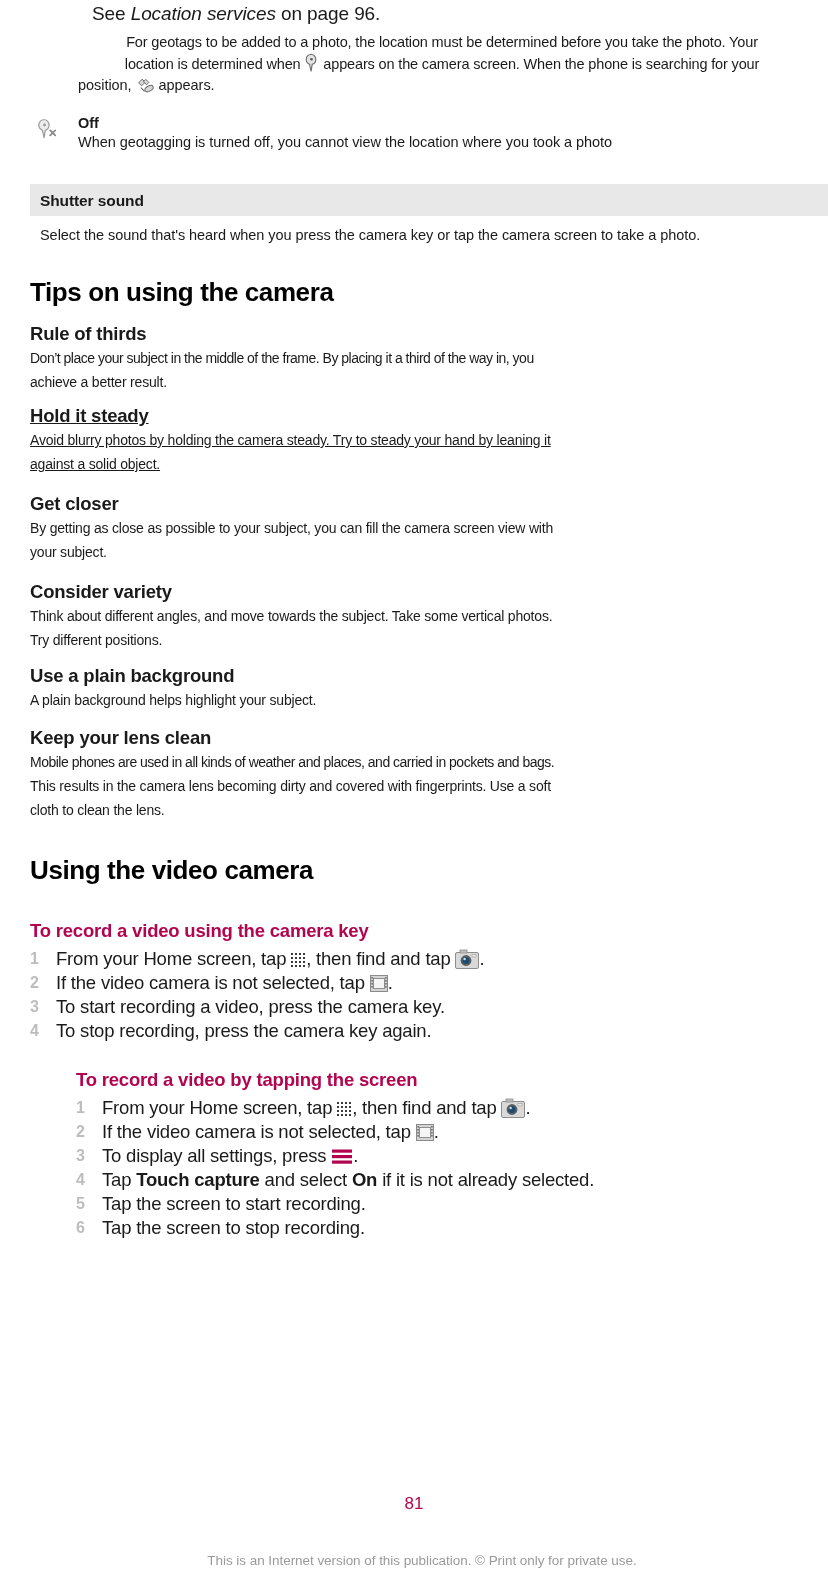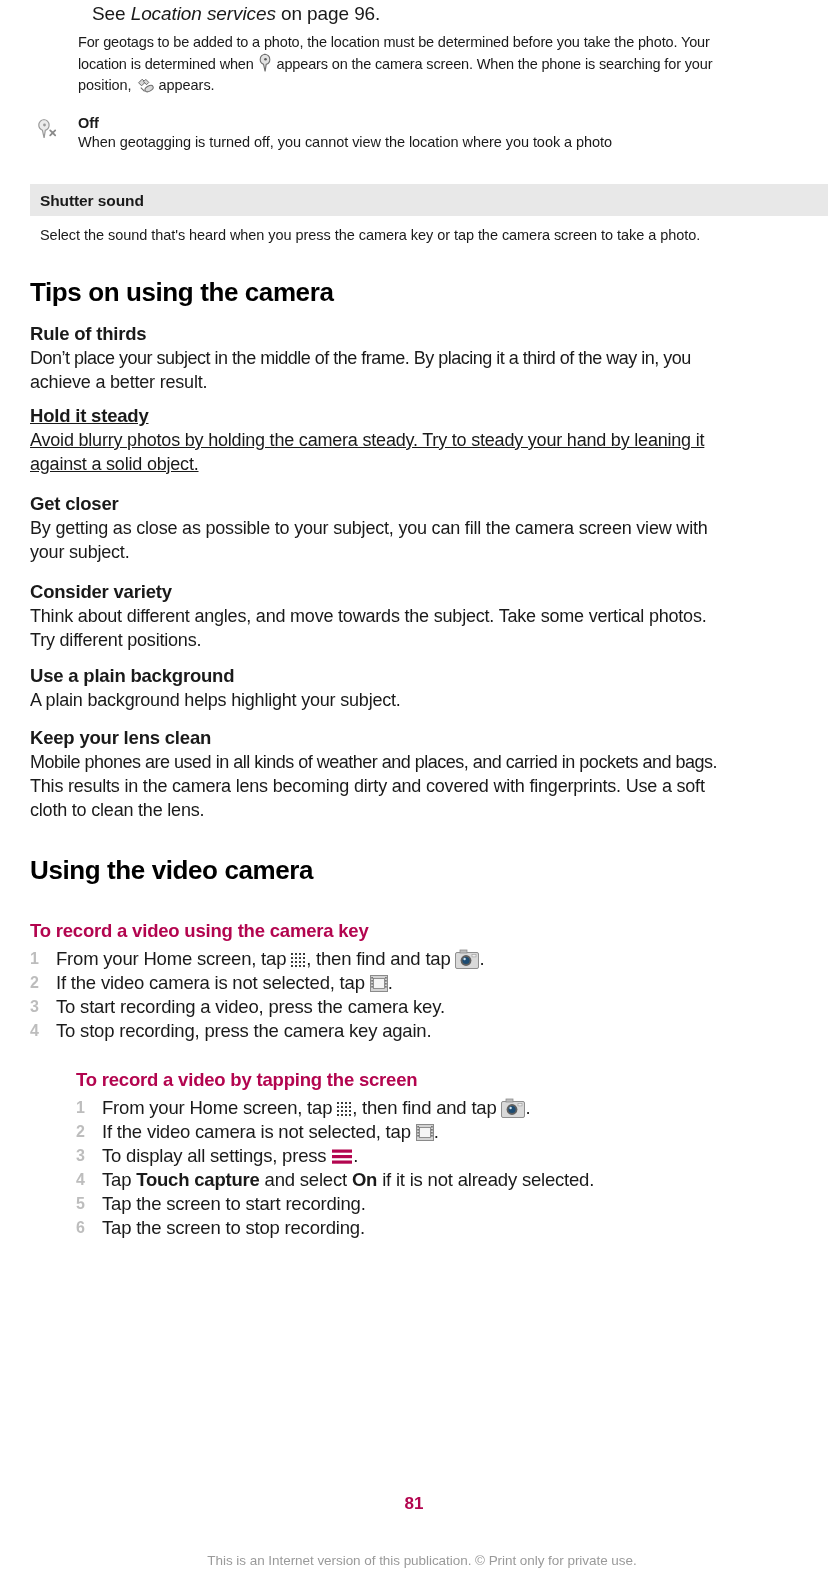--- a/index.html
+++ b/index.html
@@ -37,21 +37,21 @@
   .small-para {
     position: absolute;
     left: 78px;
     top: 32px;
     width: 728px;
     font-size: 14.5px;
     line-height: 21px;
     letter-spacing: -0.05px;
   }
   .small-para .ln { display: block; white-space: nowrap; }
-  .small-para .ln.wide { letter-spacing: -0.15px; }
+  .small-para .ln.wide { letter-spacing: -0.15px; text-align: center; }
 
   
   .iicon {
     display: inline-block;
     vertical-align: -4px;
     position: relative;
   }
 
   
   .pin {
@@ -132,21 +132,21 @@
     left: 30px;
     width: 790px;
   }
   .tip-title {
     font-size: 18.5px;
     font-weight: bold;
     line-height: 24px;
     letter-spacing: -0.2px;
   }
   .tip-body {
-    font-size: 18px;
+    font-size: 14px;
     line-height: 24px;
     letter-spacing: -0.2px;
   }
   .tip-body .ln { display: block; white-space: nowrap; }
   .tip-body .ln.tight { letter-spacing: -0.5px; }
 
   #tip-0 { top: 322px; }
   #tip-1 { top: 404px; text-decoration: underline; }
   #tip-2 { top: 492px; }
   #tip-3 { top: 580px; }
@@ -224,21 +224,21 @@
   .menu-icon svg { display: block; }
 
   
   .page-number {
     position: absolute;
     left: 0;
     right: 0;
     top: 1494px;
     text-align: center;
     font-size: 17px;
-    font-weight: bold;
+    font-weight: normal;
     color: #b3054f;
   }
   .footnote {
     position: absolute;
     left: 16px;
     right: 0;
     top: 1553px;
     text-align: center;
     font-size: 13.5px;
     color: #9a9a9a;

